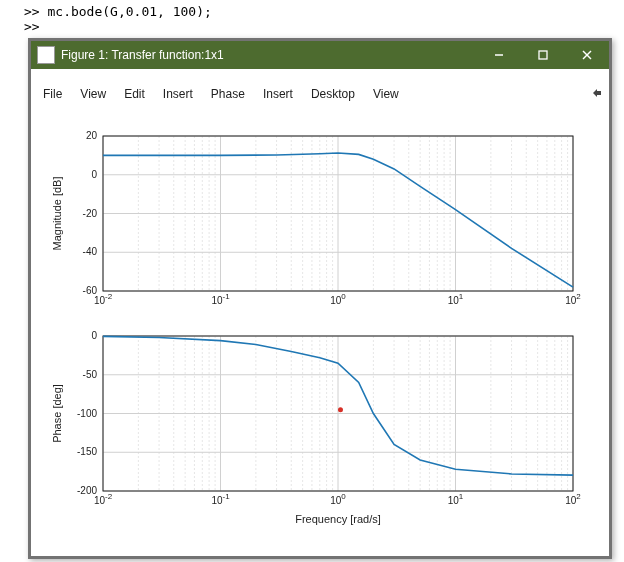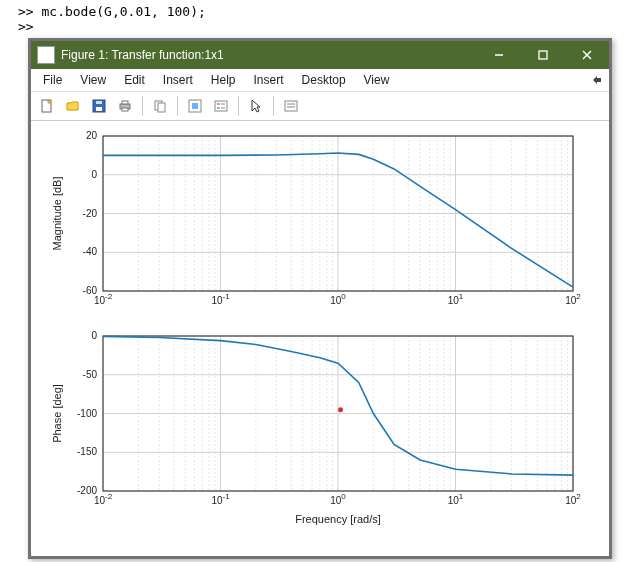--- a/index.html
+++ b/index.html
@@ -1,22 +1,22 @@
 <!DOCTYPE html>
 <html><head>
 <meta charset="utf-8">
 <style>
 html,body{margin:0;padding:0;font-family:"Segoe UI",Arial,sans-serif;font-size:13px;background:#fff;color:#222}
-.cmdwin{padding:4px 18px;font-family:Consolas,monospace;font-size:13px;color:#000;white-space:pre}
+.cmdwin{padding:4px 24px;font-family:Consolas,monospace;font-size:13px;color:#000;white-space:pre}
 .figwin{position:absolute;left:28px;top:38px;width:578px;height:515px;box-shadow:2px 2px 6px rgba(0,0,0,.3);border:3px solid #737373;background:#0f172a}
 .titlebar{height:28px;background:#4d6b2f;color:#fff;display:flex;align-items:center}
 .titlebar .icon{width:16px;height:16px;margin:0 6px;background:#fff;border:1px solid #999;display:inline-block}
 .tbtext{flex:1;font-size:12px}
 .tbbtn{width:44px;height:28px;display:flex;align-items:center;justify-content:center;color:#fff}
-.menubar{height:22px;background:#fff;border-bottom:1px solid #ddd;display:flex;align-items:center;padding:0 4px;gap:2px}
+.menubar{height:22px;background:#fff;border-bottom:1px solid #ddd;display:flex;padding:16px 4px;gap:2px}
 .menuitem{padding:2px 8px;font-size:12px}
 .menuspacer{flex:1}
 .dock{width:16px;height:16px;display:flex;align-items:center;justify-content:center}
 .toolbar{height:28px;background:#fff;border-bottom:1px solid #ccc;display:flex;align-items:center;padding:0 4px;gap:2px}
 .tool{width:22px;height:22px;display:flex;align-items:center;justify-content:center;border:1px solid transparent}
 .sep{width:1px;height:20px;background:#ccc;margin:0 3px}
 .plotarea{position:absolute;left:0;top:80px;right:0;bottom:0;background:#fff}
 svg{display:block}
 .axlbl{font-size:11px;fill:#222;font-family:Arial}
 .tick{font-size:10px;fill:#222;font-family:Arial}
@@ -52,21 +52,21 @@
           <line x1="9" y1="1" x2="1" y2="9" stroke="#fff" stroke-width="1.5"></line>
         </svg>
       </div>
   </div>
 
   <div class="menubar">
     <span class="menuitem">File</span>
     <span class="menuitem">View</span>
     <span class="menuitem">Edit</span>
     <span class="menuitem">Insert</span>
-    <span class="menuitem">Help</span>
+    <span class="menuitem">Phase</span>
     <span class="menuitem">Insert</span>
     <span class="menuitem">Desktop</span>
     <span class="menuitem">View</span>
     <span class="menuspacer"></span>
     <span class="dock">
         <svg width="12" height="12">
           <path d="M2 6 L6 2 L6 4 L10 4 L10 8 L6 8 L6 10 Z" fill="#444"></path>
         </svg>
       </span>
   </div>

